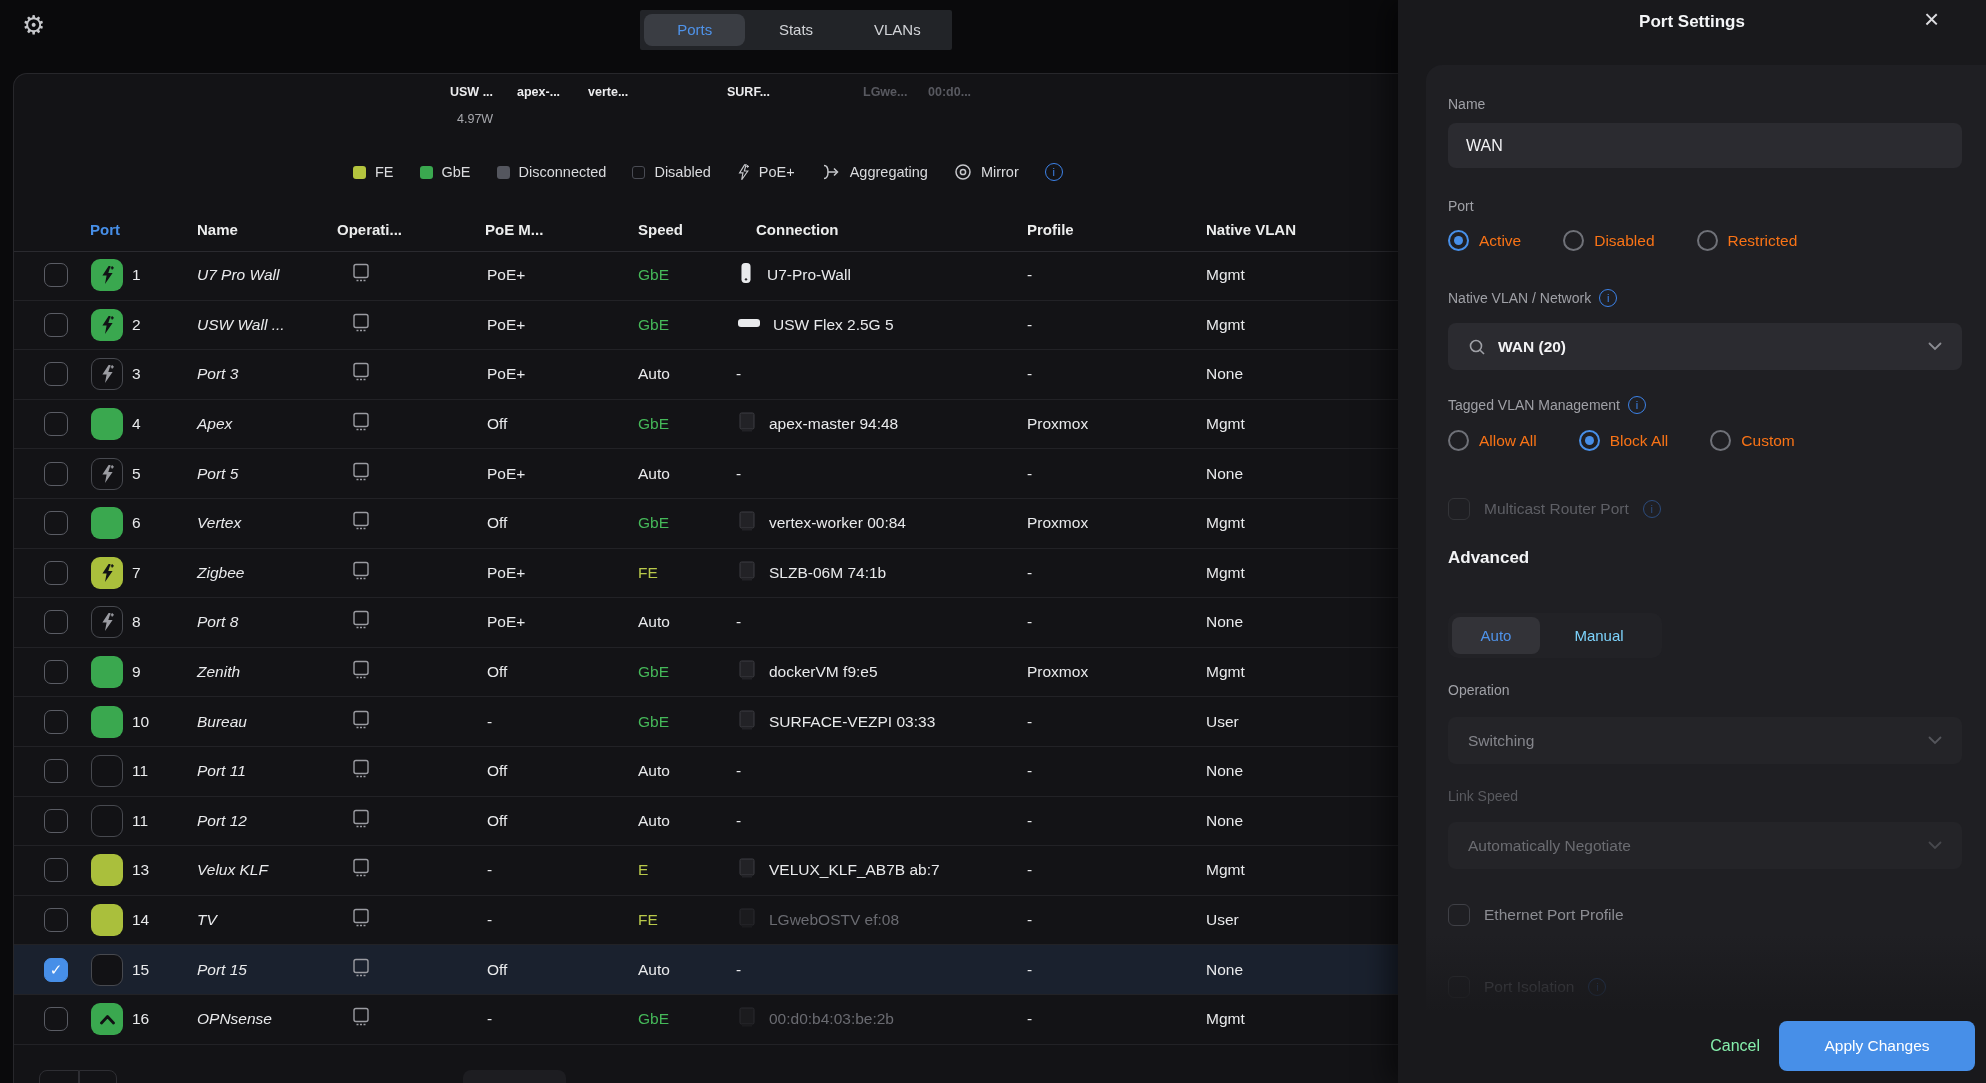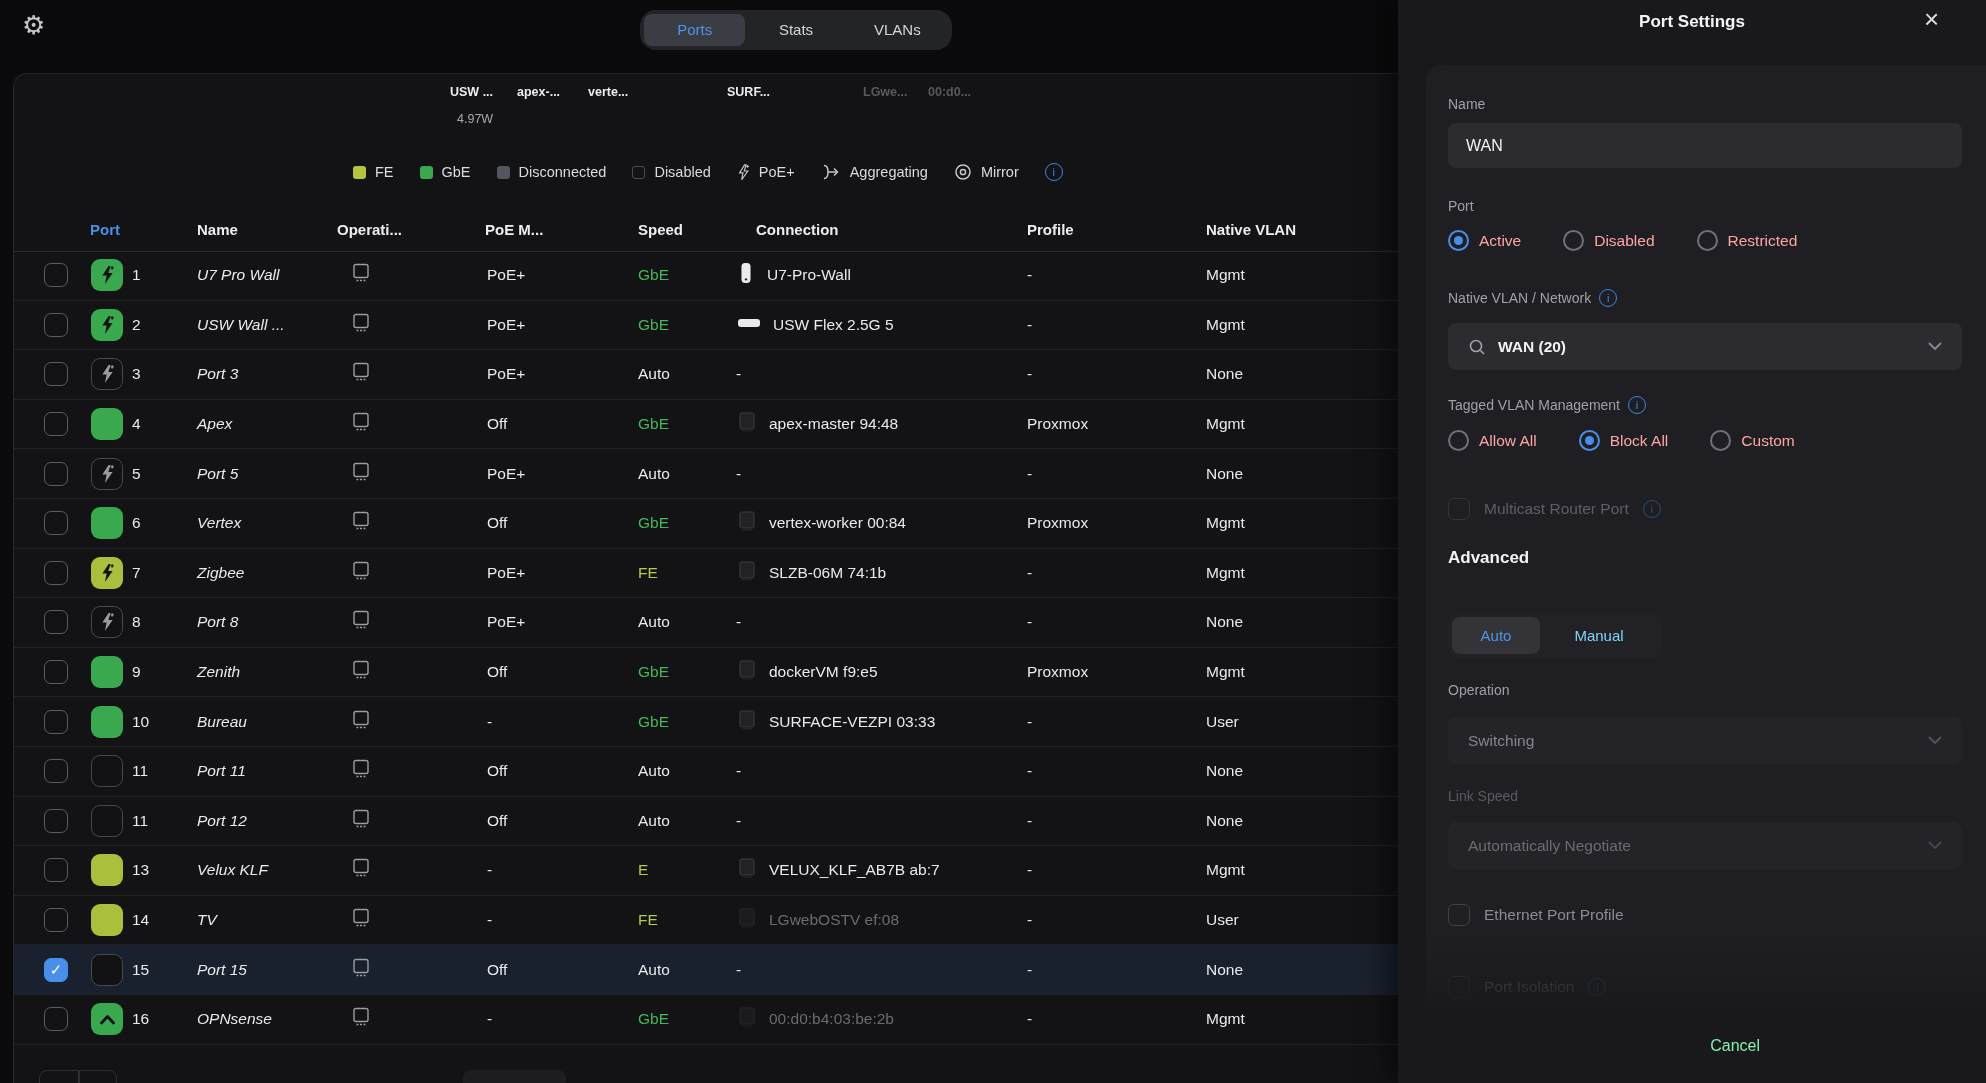--- a/index.html
+++ b/index.html
@@ -2,21 +2,21 @@
 <html><head>
 <meta charset="utf-8">
 <style>
   html,body{margin:0;padding:0;background:#0a0a0c;}
   body{width:1986px;height:1083px;position:relative;overflow:hidden;
        font-family:"Liberation Sans",sans-serif;color:#e8e9eb;}
 
   
   .gear{position:absolute;left:22px;top:12px;font-size:26px;color:#c6c7cb;line-height:1;}
   .tabs{position:absolute;left:640px;top:10px;width:312px;height:40px;background:#222428;
-        border-radius:16px;display:flex;align-items:center;padding:16px 4px;box-sizing:border-box;}
+        border-radius:2px;display:flex;align-items:center;padding:16px 4px;box-sizing:border-box;}
   .tab{flex:1;text-align:center;height:32px;line-height:32px;border-radius:8px;
        font-size:15px;color:#d2d4d8;}
   .tab.active{background:#3a3d43;color:#4f93ea;}
 
   
   .main-card{position:absolute;left:13px;top:73px;width:1400px;height:1010px;background:#131316;
              border-top:1px solid #27272b;border-left:1px solid #27272b;border-radius:14px 0 0 0;
              overflow:hidden;}
   .dev-label{position:absolute;top:11px;font-size:12.5px;font-weight:bold;color:#ececee;white-space:nowrap;}
   .dev-label.dim{color:#585960;}
@@ -85,21 +85,21 @@
   .f-select.disabled{background:#242428;}
   .f-select.disabled .sel-text{font-weight:normal;color:#85868c;}
   .f-select.more-dim .sel-text{color:#6b6c71;}
 
   .radio-row{position:absolute;left:50px;display:flex;align-items:center;}
   .radio-item{display:flex;align-items:center;margin-right:42px;}
   .radio{width:21px;height:21px;border-radius:50%;border:2px solid #6f7178;box-sizing:border-box;
          display:inline-flex;align-items:center;justify-content:center;}
   .radio.checked{border-color:#478fe8;}
   .radio.checked::after{content:"";width:9px;height:9px;border-radius:50%;background:#478fe8;}
-  .radio-label{margin-left:10px;font-size:15.5px;color:#fca5a5;}
+  .radio-label{margin-left:10px;font-size:15.5px;color:#f97316;}
 
   .check-row{position:absolute;left:50px;display:flex;align-items:center;gap:14px;}
   .pcheck{width:22px;height:22px;border-radius:6px;border:1.5px solid #3f4046;box-sizing:border-box;}
   .check-label{font-size:15.5px;color:#8b8c92;}
   .check-row.extra-dim .check-label{color:#5e5f65;}
   .check-row.extra-dim .pcheck{border-color:#333438;}
 
   .adv-title{position:absolute;left:50px;font-size:17px;font-weight:bold;color:#f2f3f5;}
   .seg{position:absolute;left:50px;top:613px;width:214px;height:45px;background:#222226;border-radius:10px;
        display:flex;align-items:center;padding:4px;box-sizing:border-box;}
@@ -702,14 +702,15 @@
 
   <div class="check-row extra-dim" style="top:976px">
     <span class="pcheck"></span>
     <span class="check-label">Port Isolation</span>
     <span class="info dim">i</span>
   </div>
 
   <div class="panel-fade"></div>
   <div class="panel-footer">
     <div class="cancel-btn">Cancel</div>
+    <div class="apply-btn">Apply Changes</div>
   </div>
 </div>
 
 </body></html>

